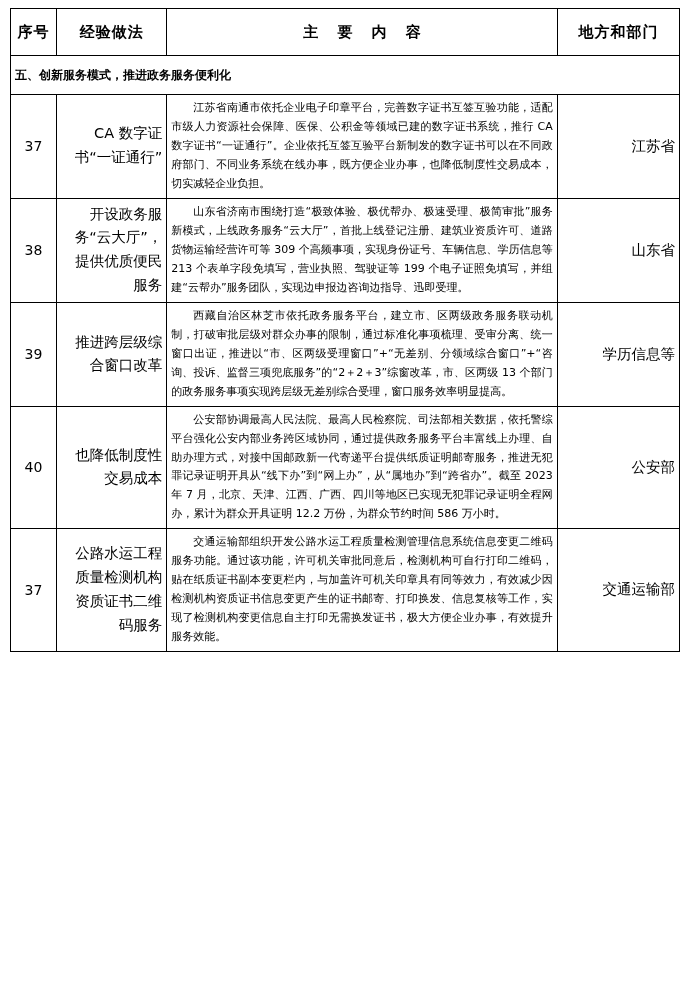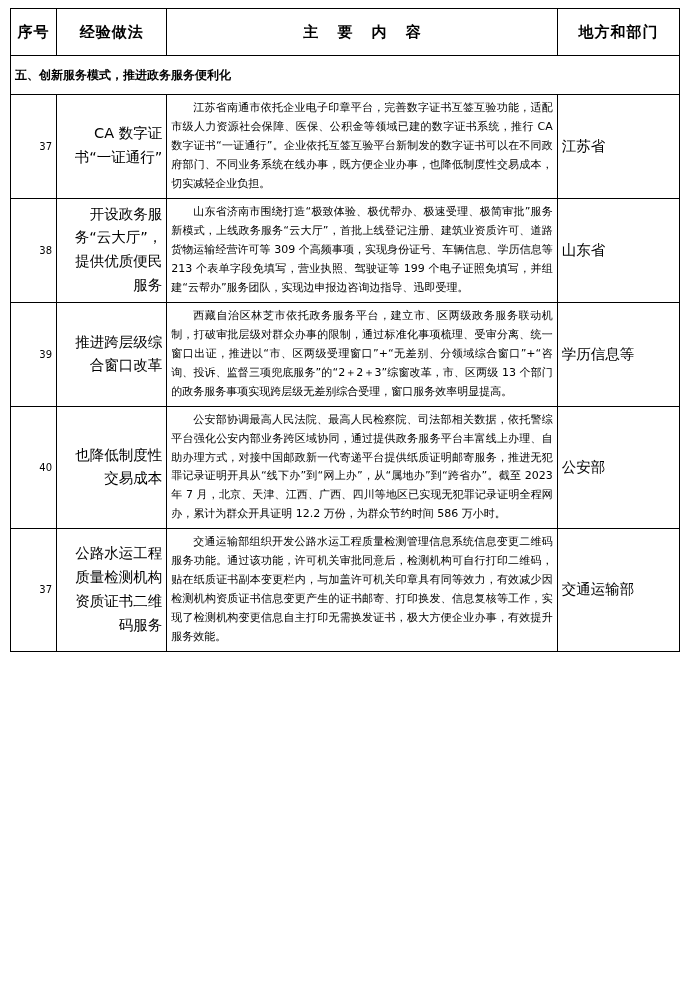--- a/index.html
+++ b/index.html
@@ -47,22 +47,22 @@
     text-indent: 7px;
   }
   .section-row td {
     height: 30px;
     font-size: 12px;
     font-weight: bold;
     padding-left: 8px;
     text-align: left;
   }
   td.cell-no {
-    text-align: right;
-    font-size: 10px;
+    text-align: center;
+    font-size: 14px;
   }
   td.cell-prac {
     text-align: right;
     font-size: 14.5px;
     line-height: 1.65;
     padding: 6px 7px;
     word-break: break-all;
   }
   td.cell-main {
     font-size: 11px;
@@ -70,21 +70,21 @@
     padding: 8px 9px 8px 9px;
     text-align: justify;
     text-justify: inter-ideograph;
     word-break: break-all;
   }
   td.cell-main p {
     margin: 0;
     text-indent: 2em;
   }
   td.cell-region {
-    text-align: left;
+    text-align: right;
     font-size: 14.5px;
     line-height: 1.6;
     padding: 4px 6px;
     word-break: break-all;
   }
 </style>
 </head>
 <body>
 
 <div class="page">

